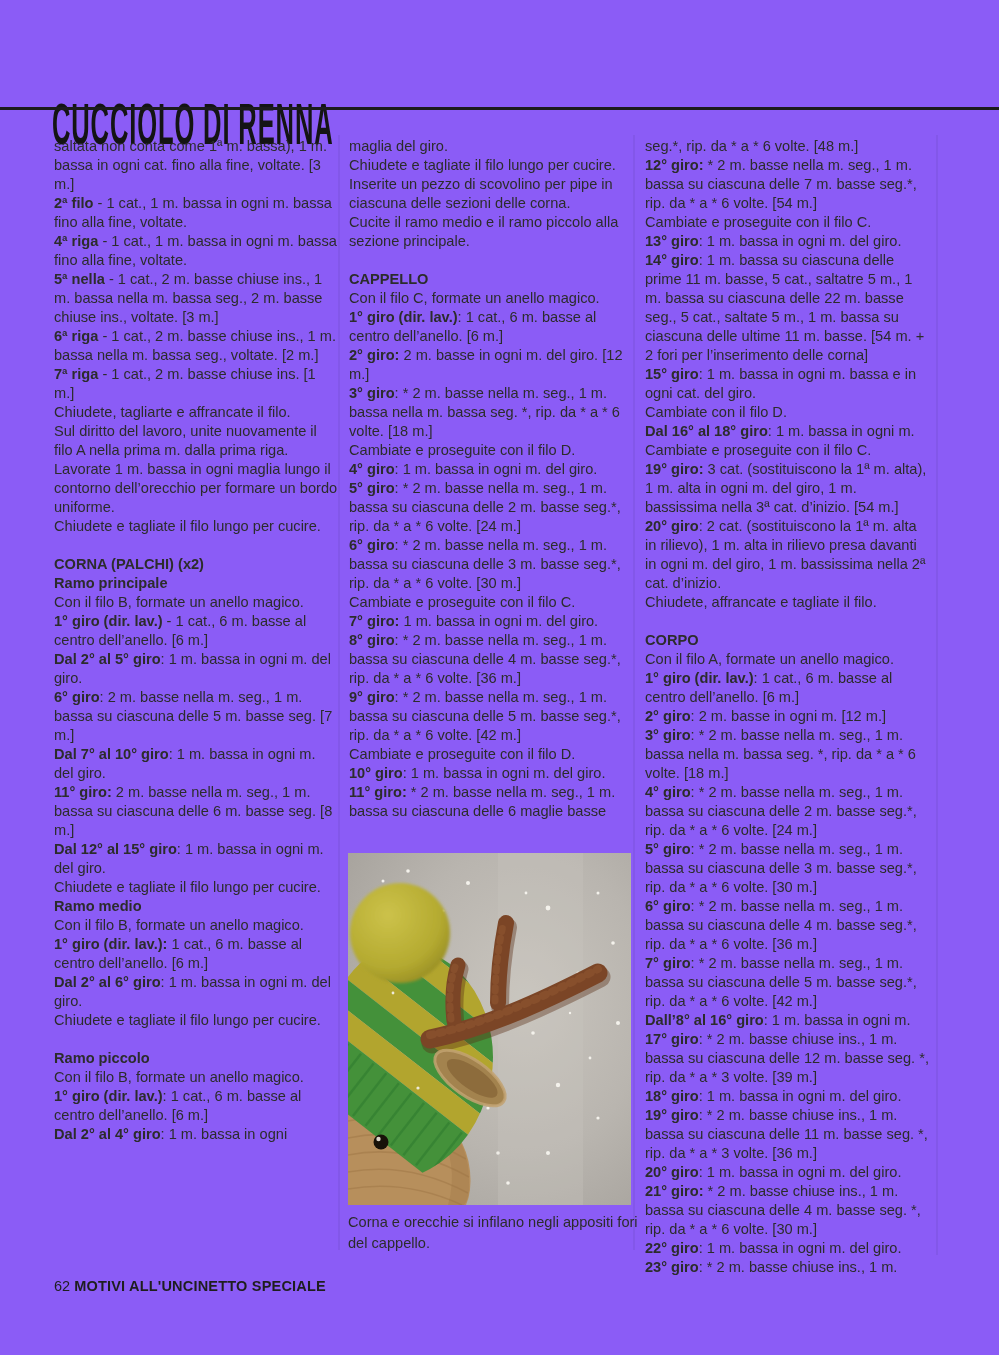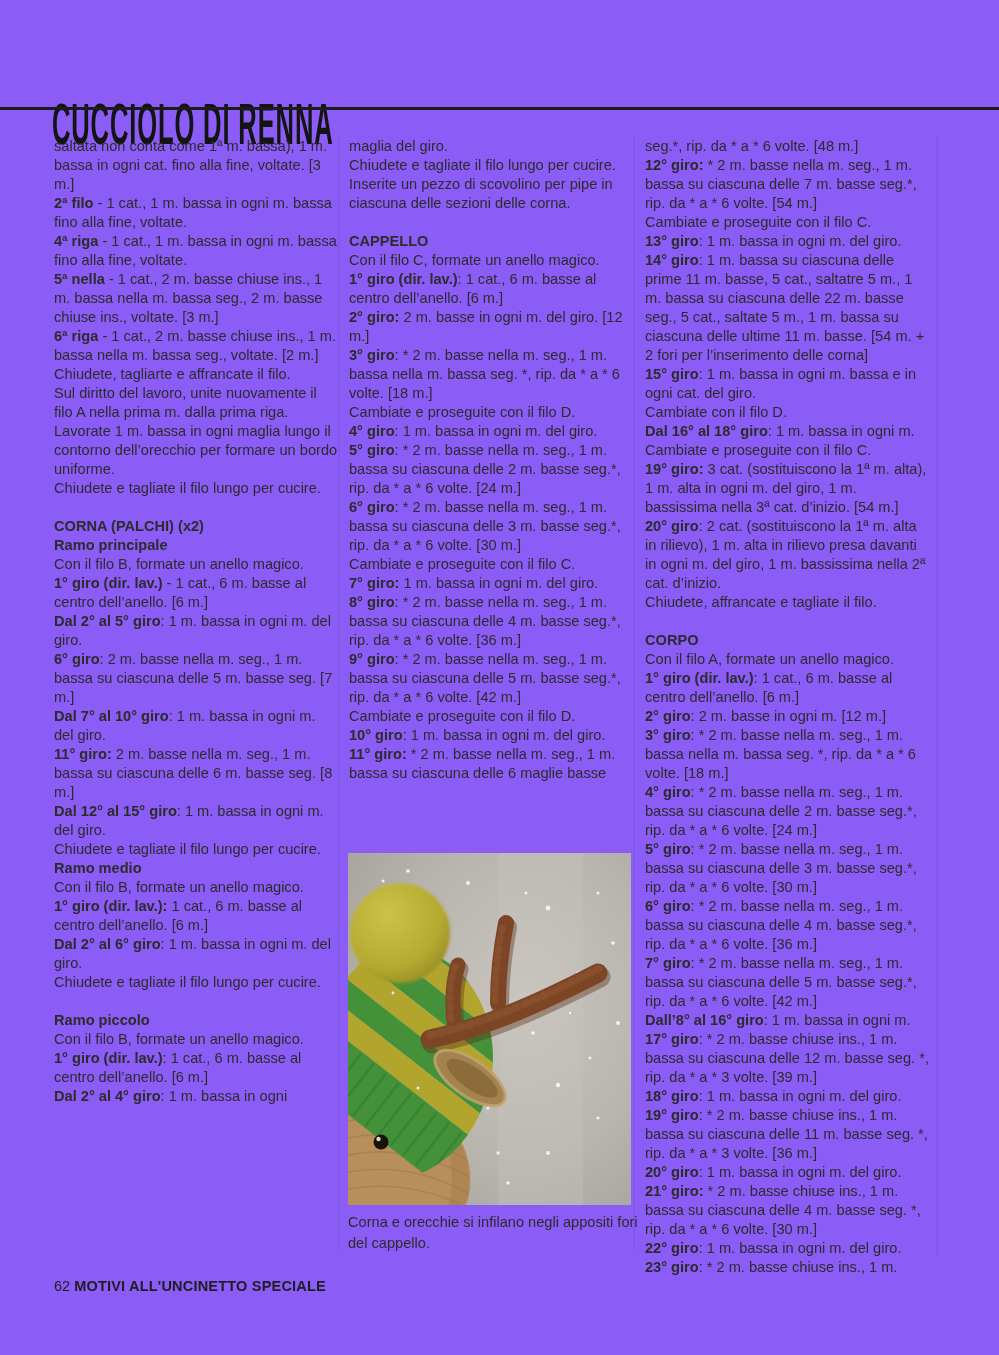--- a/index.html
+++ b/index.html
@@ -38,20 +38,21 @@
   <div class="streak streak-a"></div>
   <div class="streak streak-b"></div>
   <div class="streak streak-c"></div>
 
   <div class="col col-1">
       <p class="para">saltata non conta come 1ª m. bassa), 1 m. bassa in ogni cat. fino alla fine, voltate. [3 m.]</p>
       <p class="para"><b>2ª filo</b> - 1 cat., 1 m. bassa in ogni m. bassa fino alla fine, voltate.</p>
       <p class="para"><b>4ª riga</b> - 1 cat., 1 m. bassa in ogni m. bassa fino alla fine, voltate.</p>
       <p class="para"><b>5ª nella</b> - 1 cat., 2 m. basse chiuse ins., 1 m. bassa nella m. bassa seg., 2 m. basse chiuse ins., voltate. [3 m.]</p>
       <p class="para"><b>6ª riga</b> - 1 cat., 2 m. basse chiuse ins., 1 m. bassa nella m. bassa seg., voltate. [2 m.]</p>
+      <p class="para"><b>7ª riga</b> - 1 cat., 2 m. basse chiuse ins. [1 m.]</p>
       <p class="para">Chiudete, tagliarte e affrancate il filo.</p>
       <p class="para">Sul diritto del lavoro, unite nuovamente il filo A nella prima m. dalla prima riga.</p>
       <p class="para">Lavorate 1 m. bassa in ogni maglia lungo il contorno dell’orecchio per formare un bordo uniforme.</p>
       <p class="para">Chiudete e tagliate il filo lungo per cucire.</p>
       <div class="gap"></div>
       <p class="heading">CORNA (PALCHI) (x2)</p>
       <p class="subheading">Ramo principale</p>
       <p class="para">Con il filo B, formate un anello magico.</p>
       <p class="para"><b>1° giro (dir. lav.)</b> - 1 cat., 6 m. basse al centro dell’anello. [6 m.]</p>
       <p class="para"><b>Dal 2° al 5° giro</b>: 1 m. bassa in ogni m. del giro.</p>
@@ -68,20 +69,21 @@
       <div class="gap"></div>
       <p class="subheading">Ramo piccolo</p>
       <p class="para">Con il filo B, formate un anello magico.</p>
       <p class="para"><b>1° giro (dir. lav.)</b>: 1 cat., 6 m. basse al centro dell’anello. [6 m.]</p>
       <p class="para"><b>Dal 2° al 4° giro</b>: 1 m. bassa in ogni</p>
     </div>
   <div class="col col-2">
       <p class="para">maglia del giro.</p>
       <p class="para">Chiudete e tagliate il filo lungo per cucire.</p>
       <p class="para">Inserite un pezzo di scovolino per pipe in ciascuna delle sezioni delle corna.</p>
+      <p class="para">Cucite il ramo medio e il ramo piccolo alla sezione principale.</p>
       <div class="gap"></div>
       <p class="heading">CAPPELLO</p>
       <p class="para">Con il filo C, formate un anello magico.</p>
       <p class="para"><b>1° giro (dir. lav.)</b>: 1 cat., 6 m. basse al centro dell’anello. [6 m.]</p>
       <p class="para"><b>2° giro:</b> 2 m. basse in ogni m. del giro. [12 m.]</p>
       <p class="para"><b>3° giro</b>: * 2 m. basse nella m. seg., 1 m. bassa nella m. bassa seg. *, rip. da * a * 6 volte. [18 m.]</p>
       <p class="para">Cambiate e proseguite con il filo D.</p>
       <p class="para"><b>4° giro</b>: 1 m. bassa in ogni m. del giro.</p>
       <p class="para"><b>5° giro</b>: * 2 m. basse nella m. seg., 1 m. bassa su ciascuna delle 2 m. basse seg.*, rip. da * a * 6 volte. [24 m.]</p>
       <p class="para"><b>6° giro</b>: * 2 m. basse nella m. seg., 1 m. bassa su ciascuna delle 3 m. basse seg.*, rip. da * a * 6 volte. [30 m.]</p>

